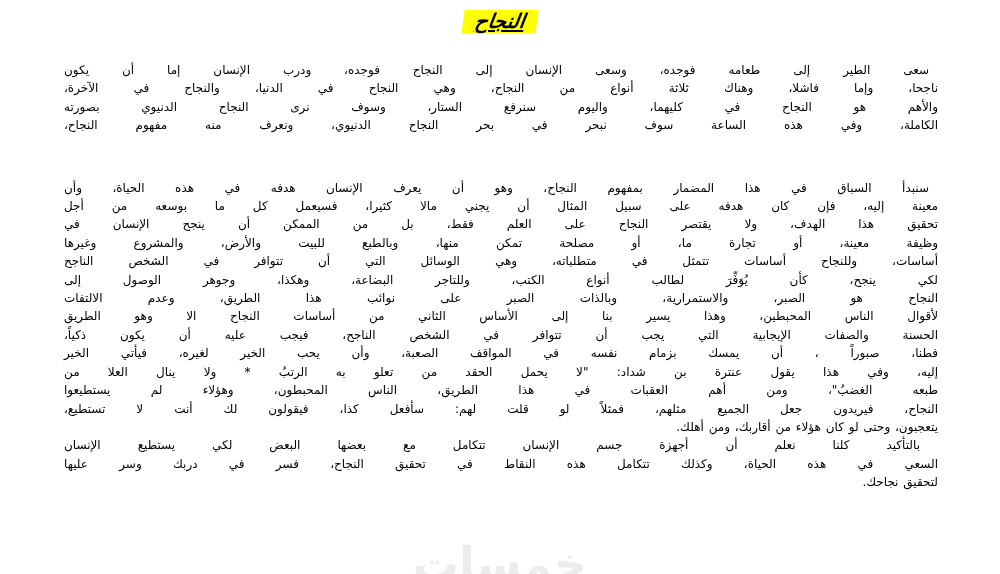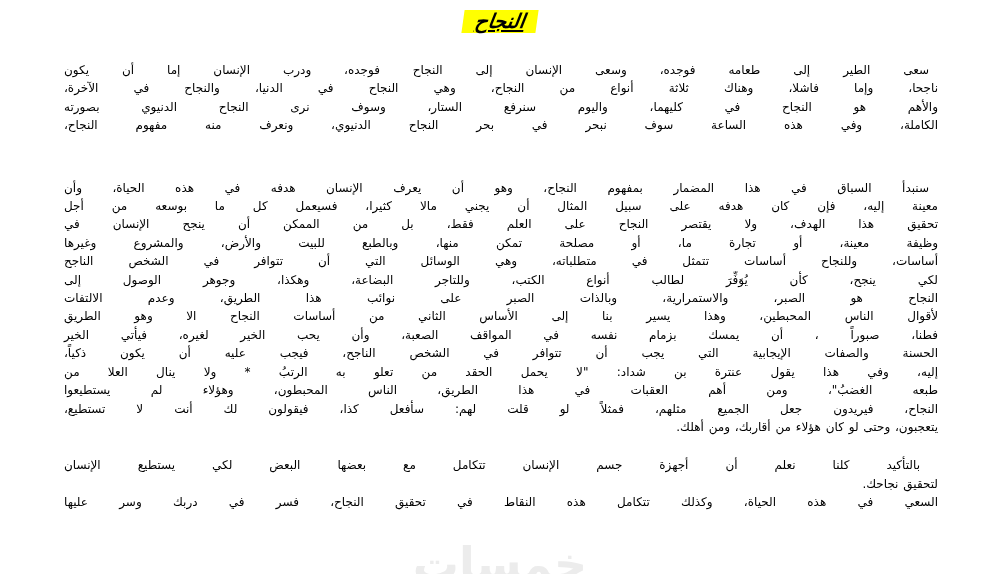--- a/index.html
+++ b/index.html
@@ -43,21 +43,21 @@
     position: absolute;
     top: 34px;
     left: 64px;
     right: 62px;
     direction: rtl;
     font-size: 12px;
   }
   .para { margin: 0; }
   .para-1 { margin-top: 27px; }
   .para-2 { margin-top: 44px; }
-  .para-3 { margin-top: 20px; }
+  .para-3 { margin-top: 0; }
   .line {
     line-height: 18.4px;
     white-space: normal;
     text-align: justify;
     text-align-last: justify;
     word-spacing: 1px;
   }
   .line.last {
     text-align-last: right;
   }
@@ -101,31 +101,31 @@
 
     <div class="para para-2">
       <div class="line first">سنبدأ السباق في هذا المضمار بمفهوم النجاح، وهو أن يعرف الإنسان هدفه في هذه الحياة، وأن</div>
       <div class="line">معينة إليه، فإن كان هدفه على سبيل المثال أن يجني مالا كثيرا، فسيعمل كل ما بوسعه من أجل</div>
       <div class="line">تحقيق هذا الهدف، ولا يقتصر النجاح على العلم فقط، بل من الممكن أن ينجح الإنسان في</div>
       <div class="line">وظيفة معينة، أو تجارة ما، أو مصلحة تمكن منها، وبالطبع للبيت والأرض، والمشروع وغيرها</div>
       <div class="line">أساسات، وللنجاح أساسات تتمثل في متطلباته، وهي الوسائل التي أن تتوافر في الشخص الناجح</div>
       <div class="line">لكي ينجح، كأن يُوَفِّرَ لطالب أنواع الكتب، وللتاجر البضاعة، وهكذا، وجوهر الوصول إلى</div>
       <div class="line">النجاح هو الصبر، والاستمرارية، وبالذات الصبر على نوائب هذا الطريق، وعدم الالتفات</div>
       <div class="line">لأقوال الناس المحبطين، وهذا يسير بنا إلى الأساس الثاني من أساسات النجاح الا وهو الطريق</div>
+      <div class="line">الحسنة والصفات الإيجابية التي يجب أن تتوافر في الشخص الناجح، فيجب عليه أن يكون ذكياً،</div>
       <div class="line">فطنا، صبوراً ، أن يمسك بزمام نفسه في المواقف الصعبة، وأن يحب الخير لغيره، فيأتي الخير</div>
-      <div class="line">الحسنة والصفات الإيجابية التي يجب أن تتوافر في الشخص الناجح، فيجب عليه أن يكون ذكياً،</div>
       <div class="line">إليه، وفي هذا يقول عنترة بن شداد: "لا يحمل الحقد من تعلو به الرتبُ * ولا ينال العلا من</div>
       <div class="line">طبعه الغضبُ"، ومن أهم العقبات في هذا الطريق، الناس المحبطون، وهؤلاء لم يستطيعوا</div>
       <div class="line">النجاح، فيريدون جعل الجميع مثلهم، فمثلاً لو قلت لهم: سأفعل كذا، فيقولون لك أنت لا تستطيع،</div>
       <div class="line last">يتعجبون، وحتى لو كان هؤلاء من أقاربك، ومن أهلك.</div>
     </div>
 
     <div class="para para-3">
       <div class="line first">بالتأكيد كلنا نعلم أن أجهزة جسم الإنسان تتكامل مع بعضها البعض لكي يستطيع الإنسان</div>
+      <div class="line">السعي في هذه الحياة، وكذلك تتكامل هذه النقاط في تحقيق النجاح، فسر في دربك وسر عليها</div>
       <div class="line last">لتحقيق نجاحك.</div>
-      <div class="line">السعي في هذه الحياة، وكذلك تتكامل هذه النقاط في تحقيق النجاح، فسر في دربك وسر عليها</div>
     </div>
 
   </div>
 
   <div class="watermark">خمسات</div>
 
 </div>
 
 </body></html>

